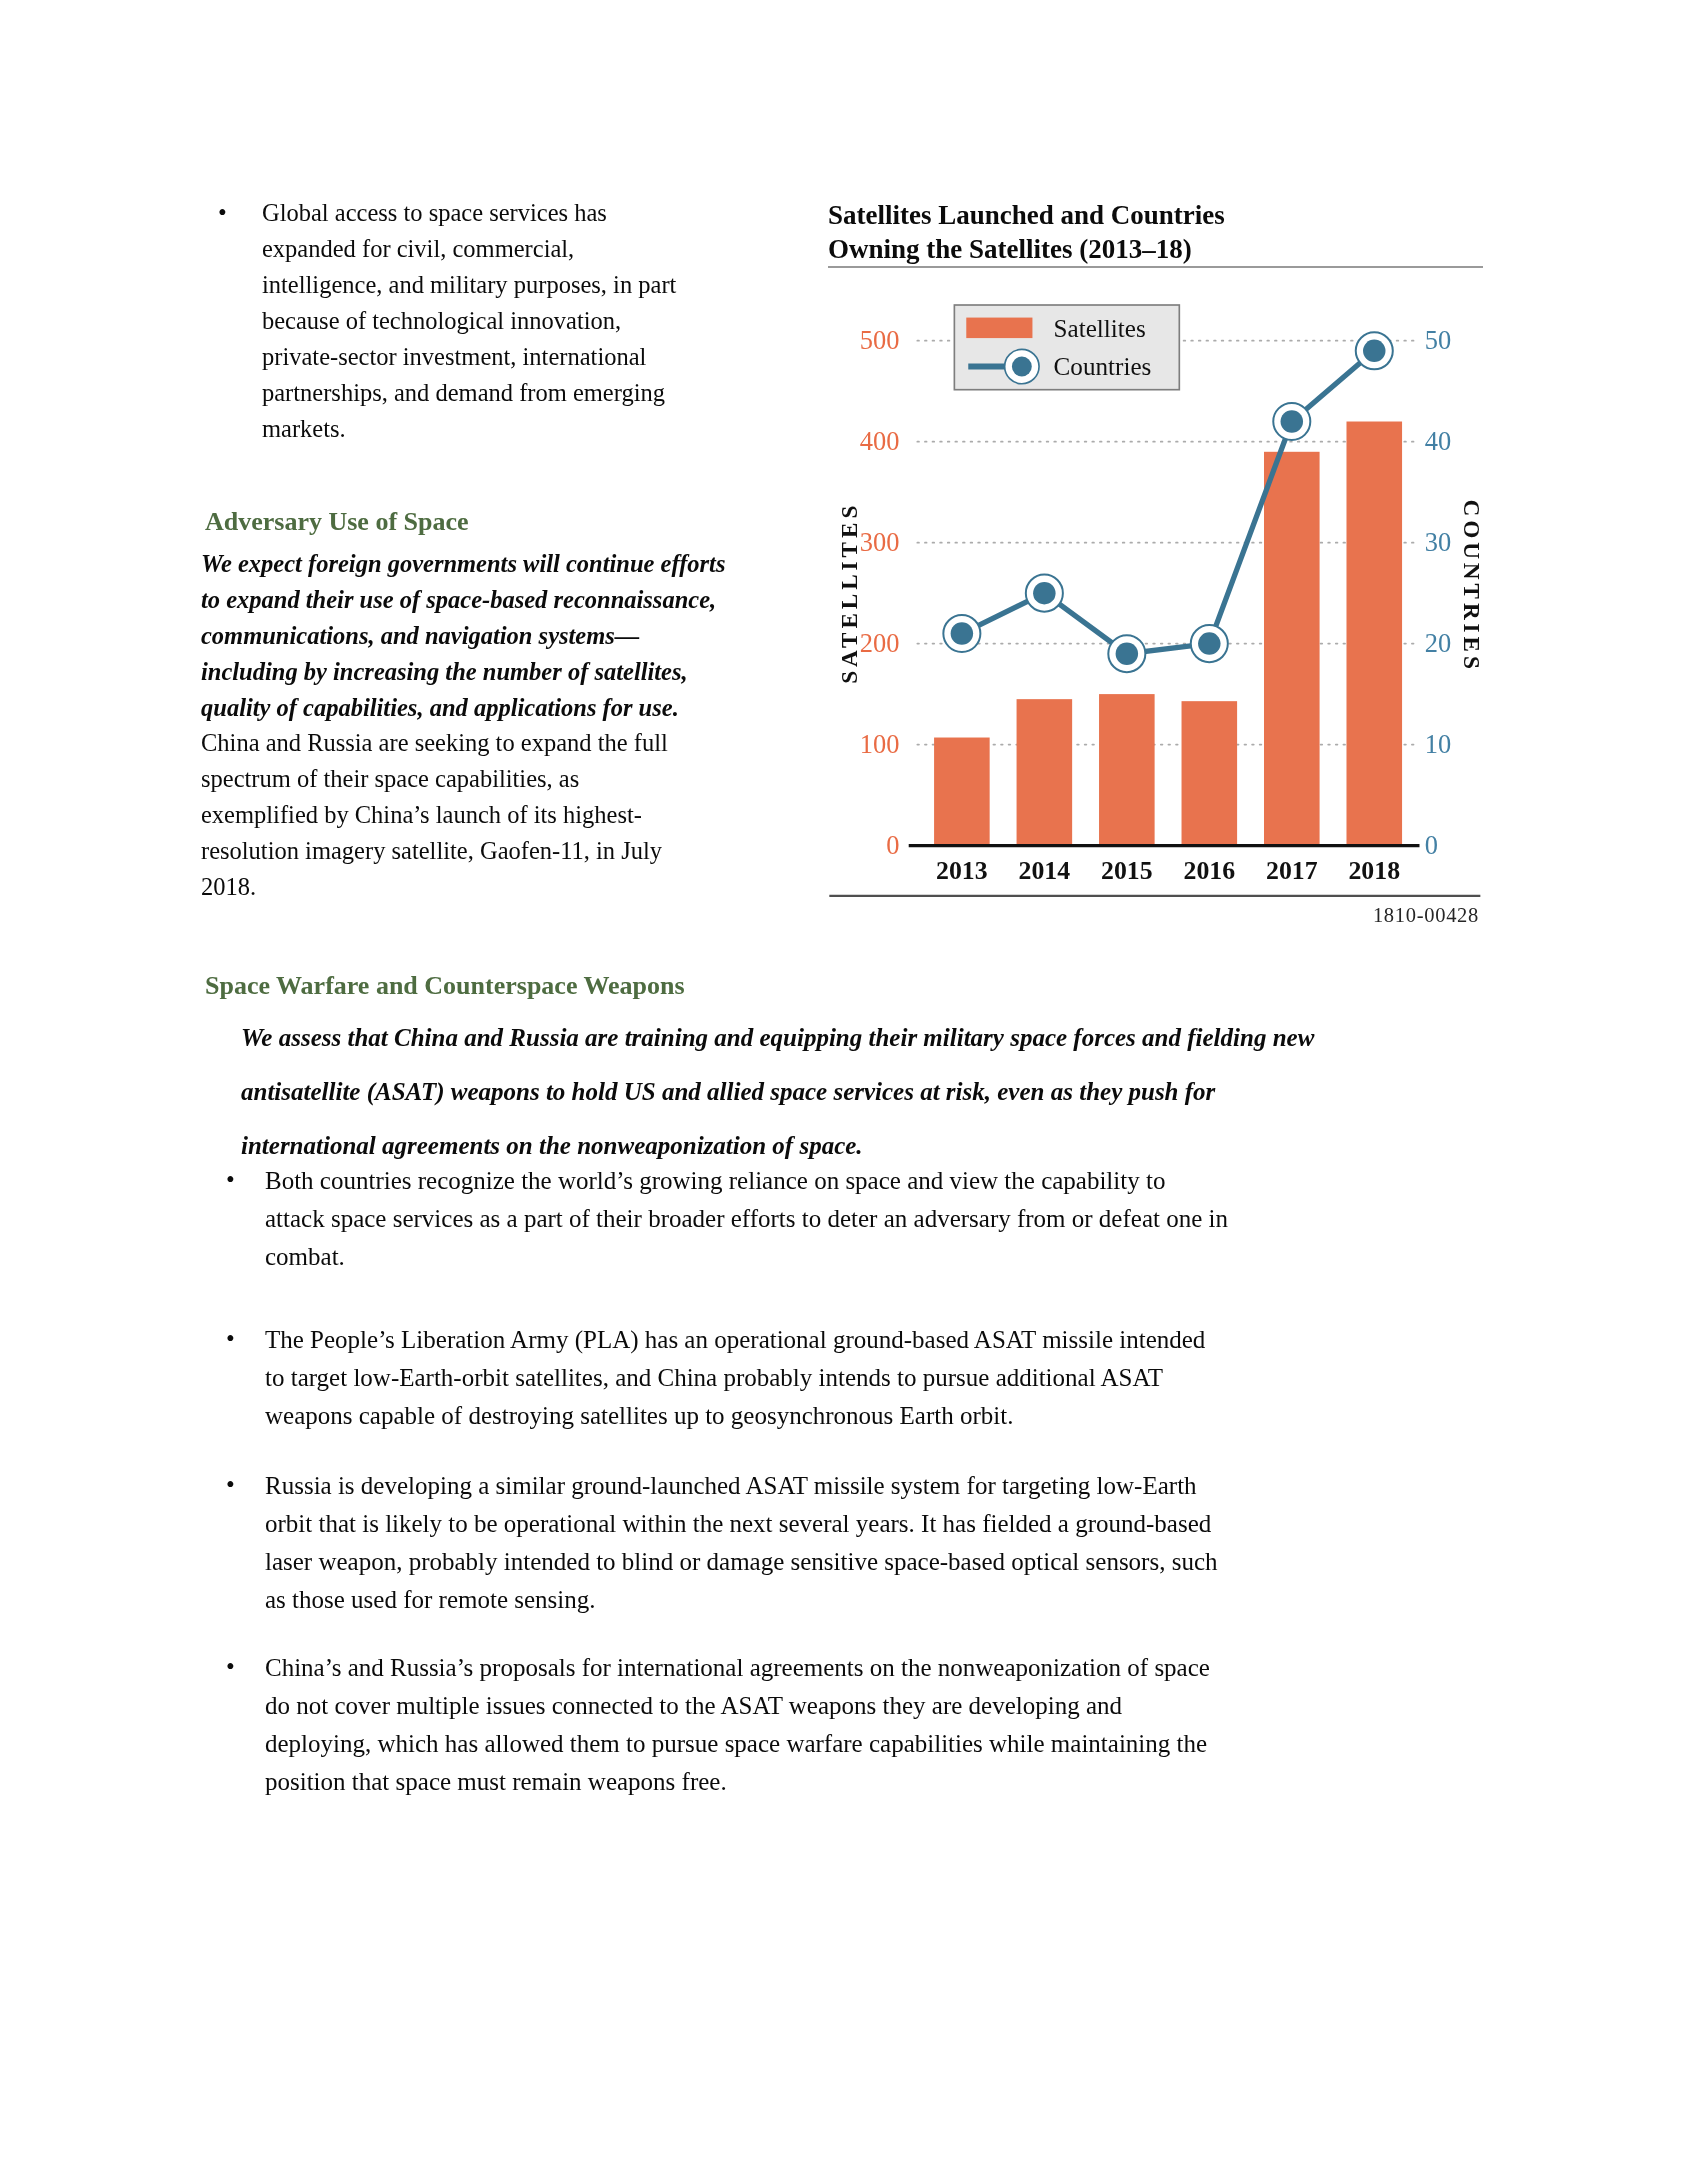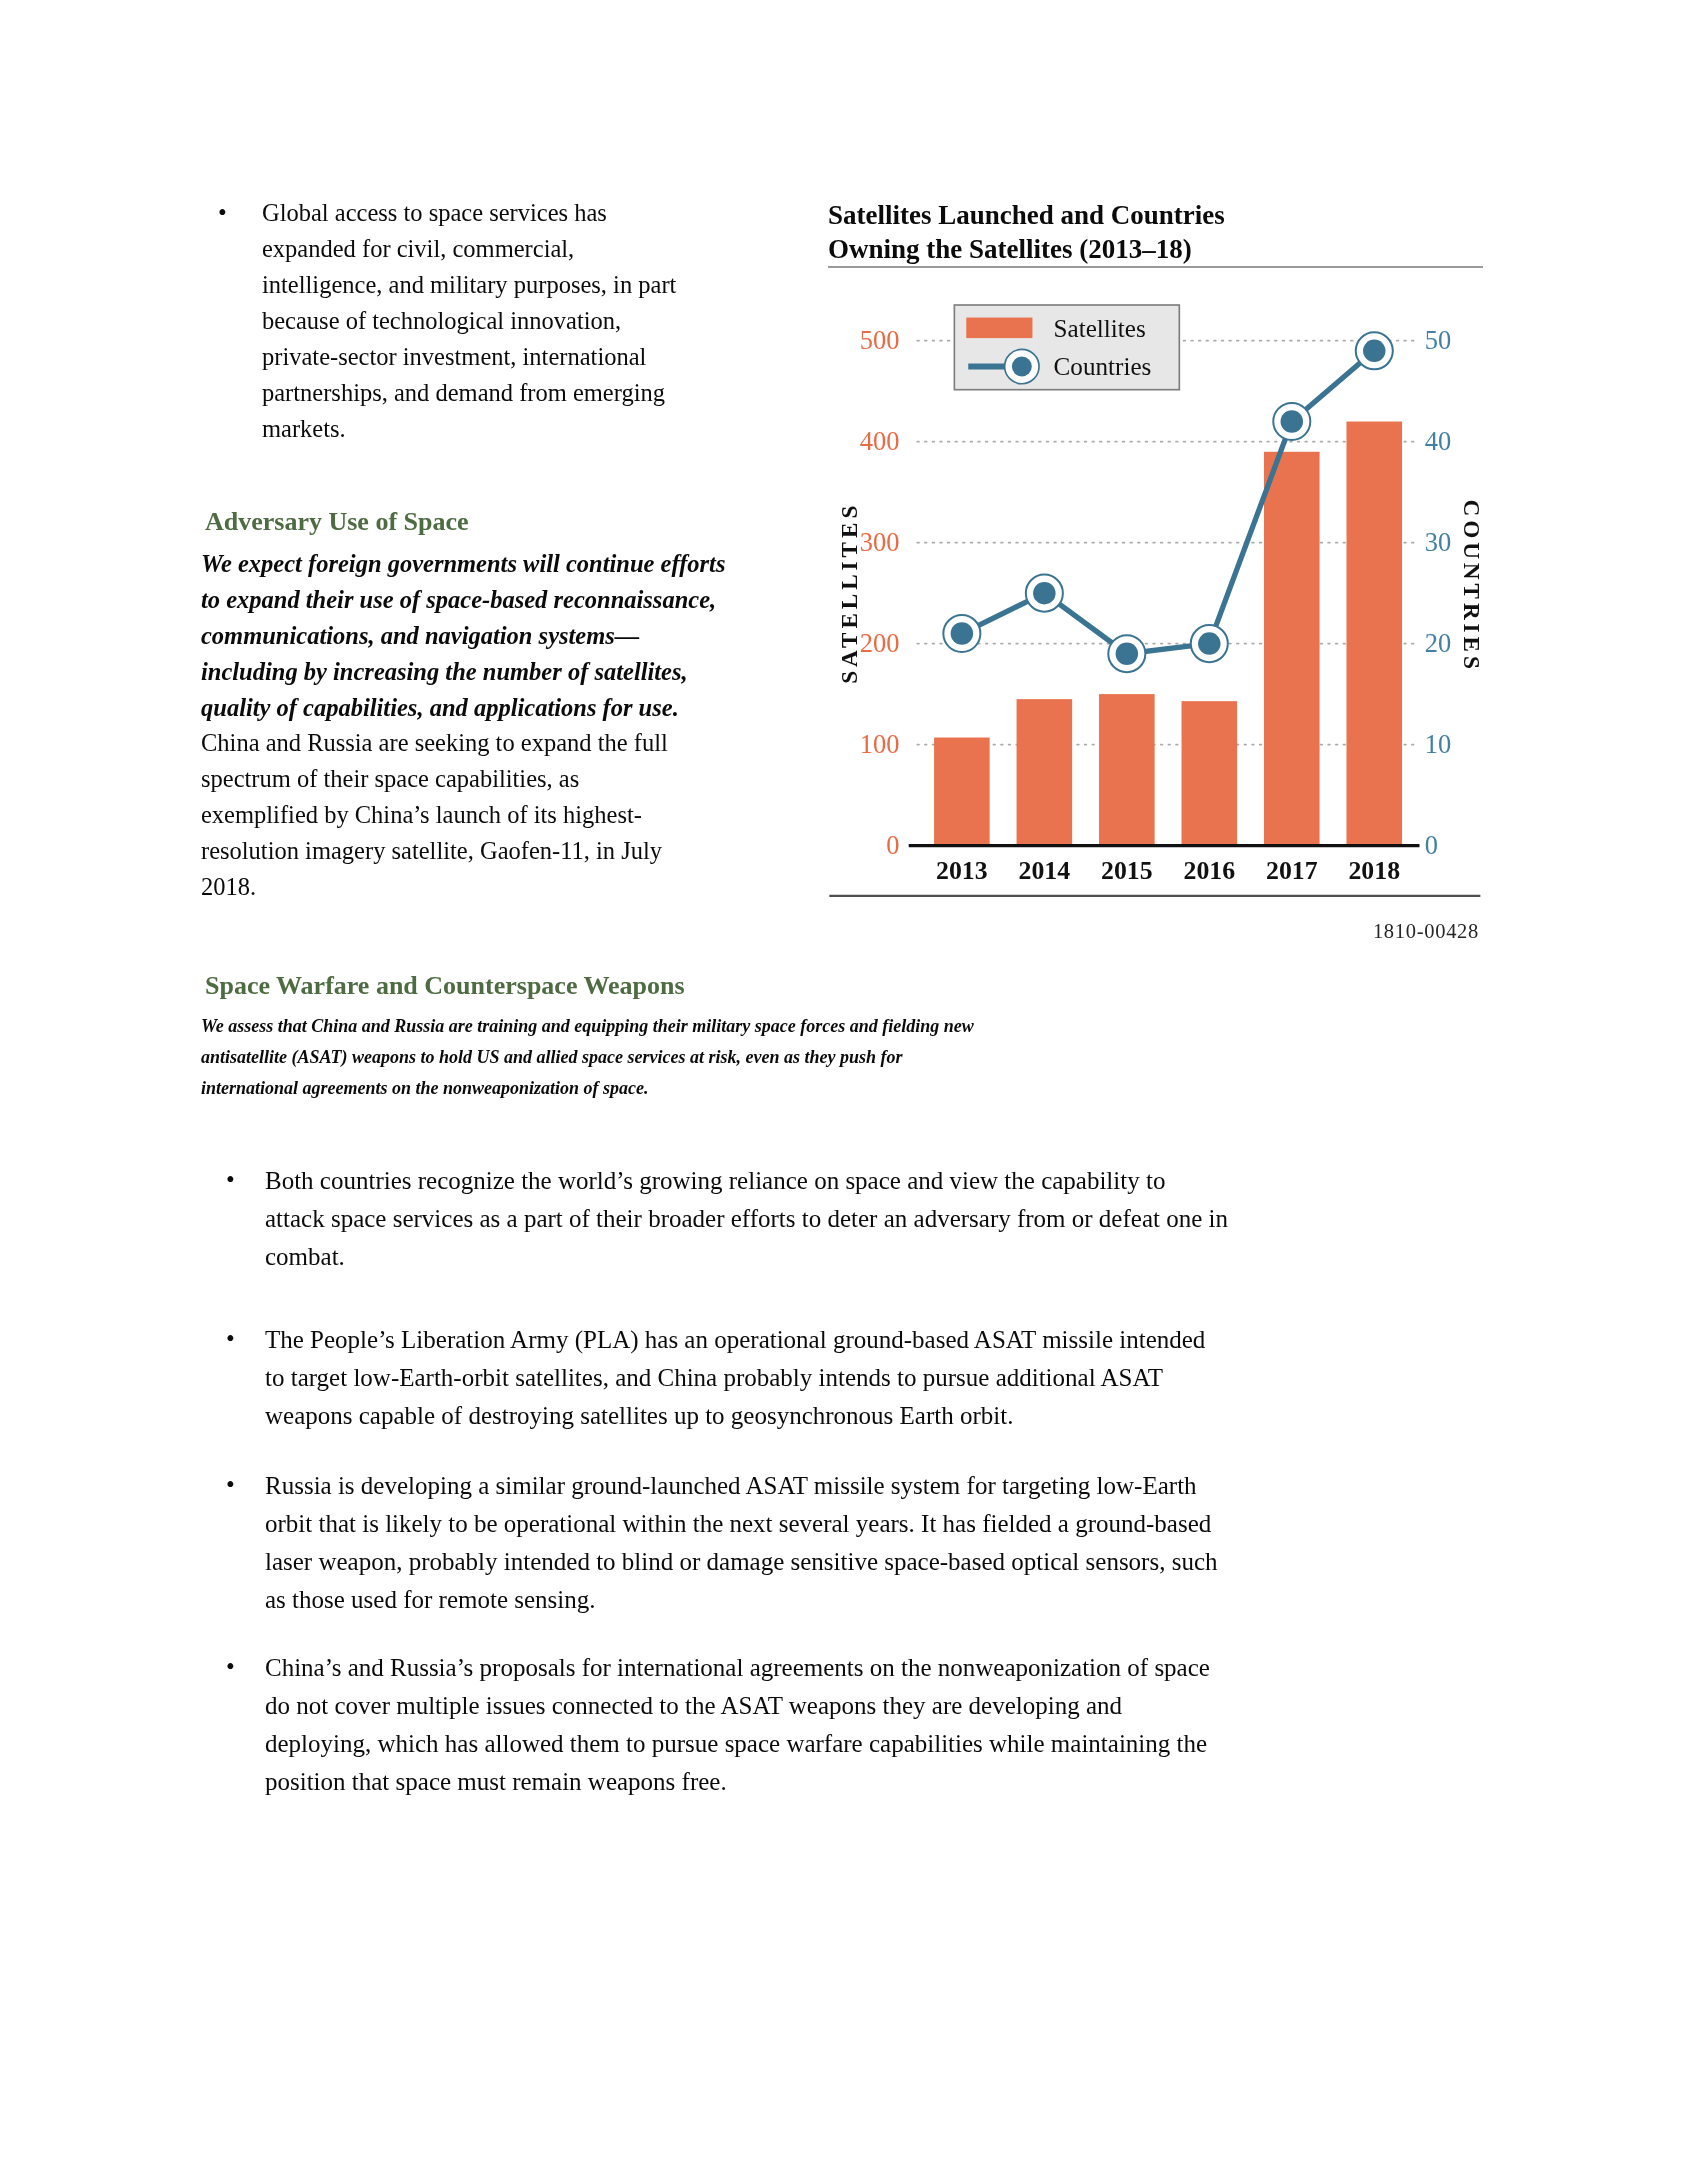--- a/index.html
+++ b/index.html
@@ -23,44 +23,45 @@
     font-size: 24.5px;
     line-height: 36px;
     font-weight: bold;
     font-style: italic;
   }
   .wide-text {
     font-size: 25px;
     line-height: 38px;
   }
   .wide-lead {
-    font-size: 18px;
-    line-height: 31px;
+    font-size: 25px;
+    line-height: 54px;
     font-weight: bold;
     font-style: italic;
+    margin-left: 40px;
   }
   .sec-heading {
     font-size: 26px;
     font-weight: bold;
     color: #4E6C41;
     margin: 4px;
   }
   .bullet-dot { font-size: 25px; line-height: 36px; }
   .bullet-dot::before { content: "\2022"; }
 
   .figure-block { width: 655px; }
   .fig-title {
     font-size: 27px;
     line-height: 34px;
     font-weight: bold;
     border-bottom: 2px solid #9a9a9a;
   }
   .fig-chart { display: block; margin-top: 6.6px; }
   .fig-id {
-    margin-top: 16px;
+    margin-top: 0;
     padding-right: 4px;
     text-align: right;
     font-size: 20.5px;
     color: #262626;
     letter-spacing: 0.7px;
   }
   svg text { font-family: "Liberation Serif", serif; }
   .page-number { font-size: 25px; text-align: right; }
 </style>
 </head>

